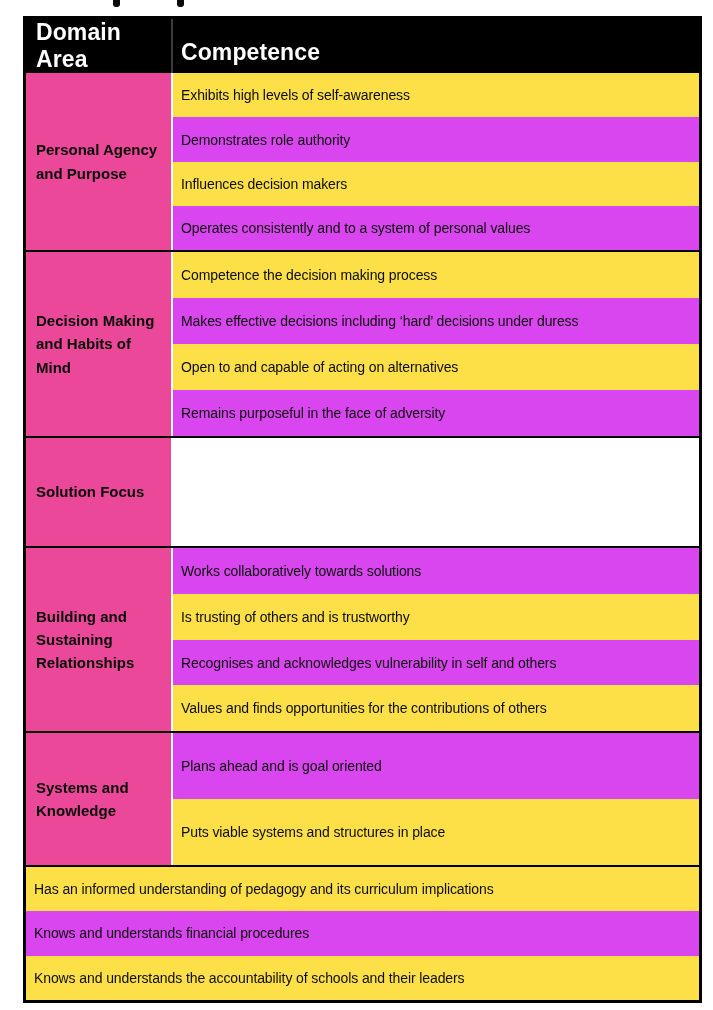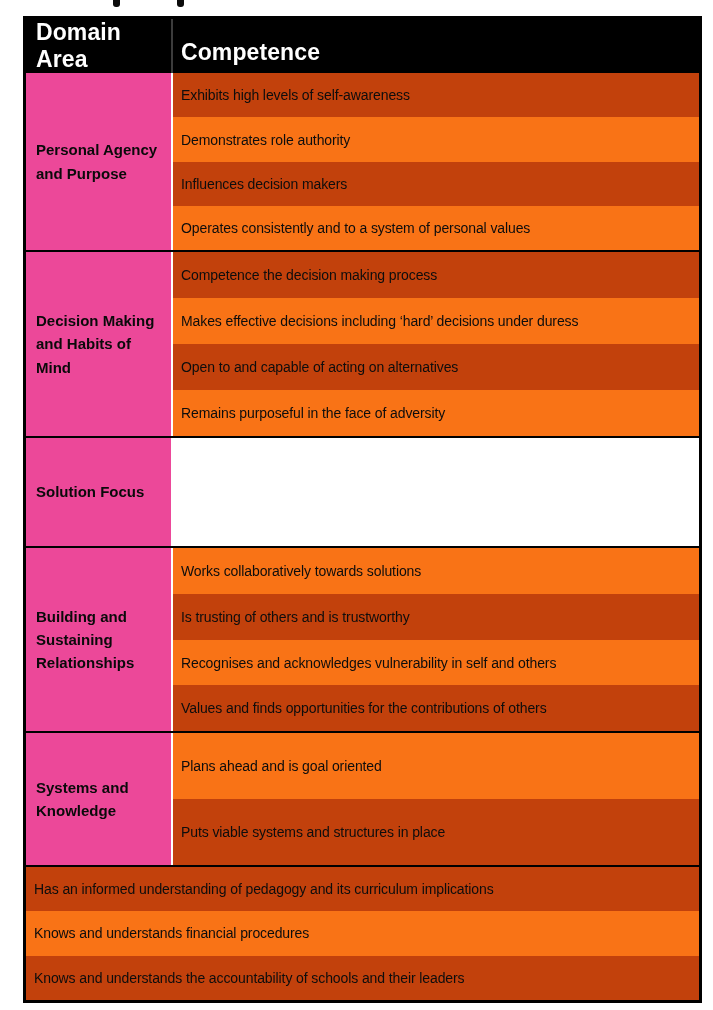--- a/index.html
+++ b/index.html
@@ -76,22 +76,22 @@
   }
 
   .rows { flex: 1; display: flex; flex-direction: column; }
   .comp-row {
     flex: 1;
     display: flex; align-items: center;
     padding-left: 8px;
     box-sizing: border-box;
     overflow: hidden;
   }
-  .comp-row.stripe { background: #f97316; }
-  .comp-row.plain  { background: #c2410c; }
+  .comp-row.stripe { background: #d946ef; }
+  .comp-row.plain  { background: #fde047; }
   .comp-text {
     font-size: 14px;
     color: #0d0d0d;
     white-space: nowrap;
     letter-spacing: -0.1px;
   }
 </style>
 </head>
 <body>
 

